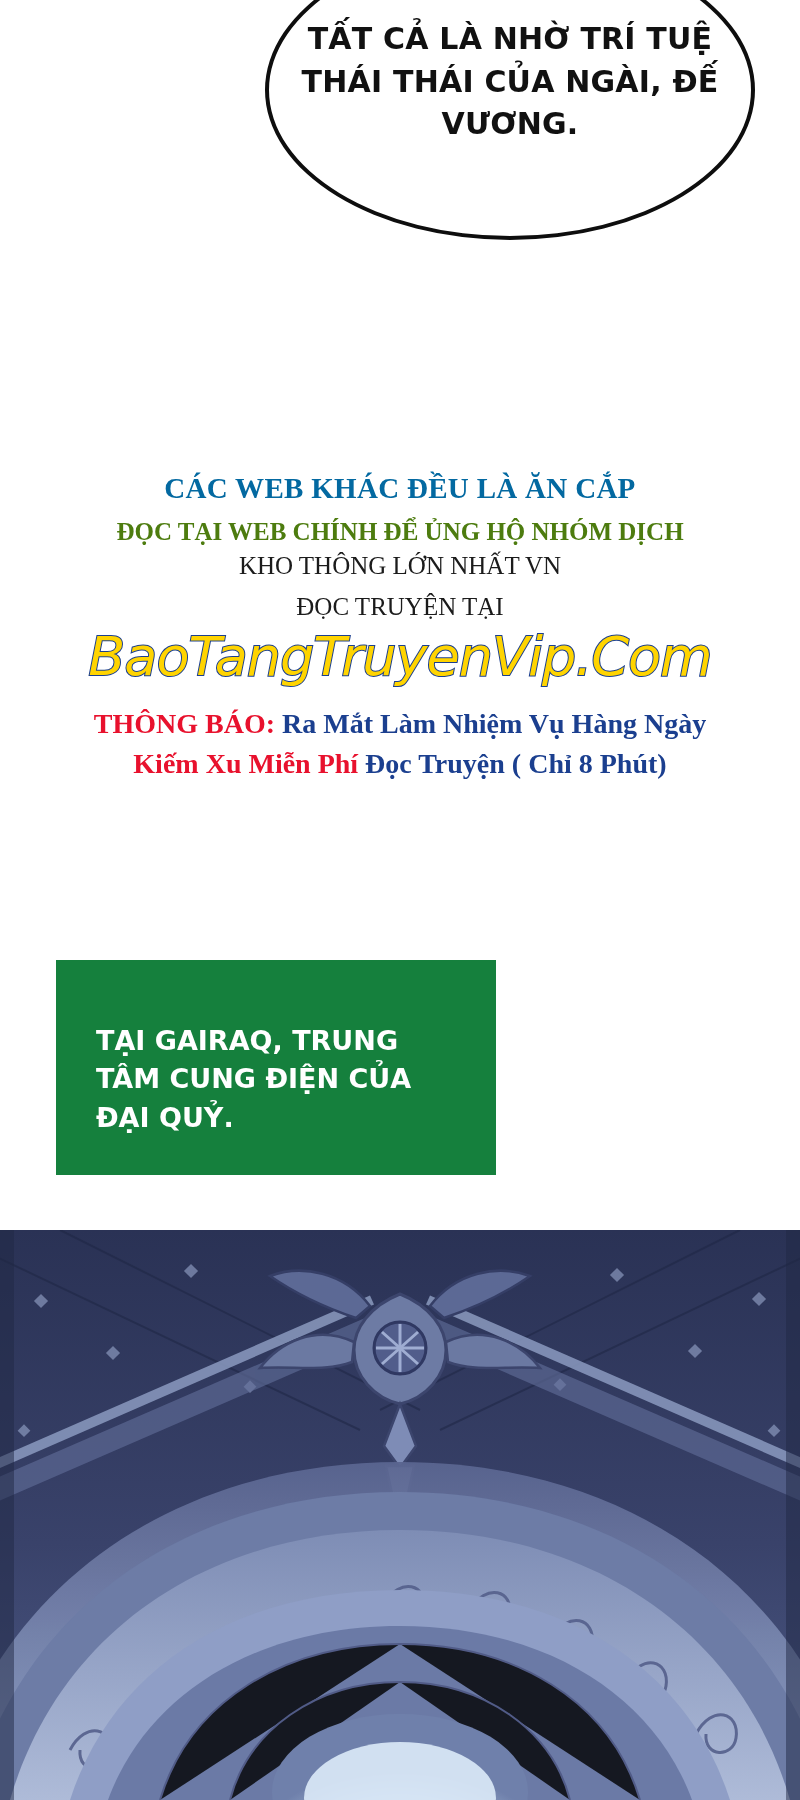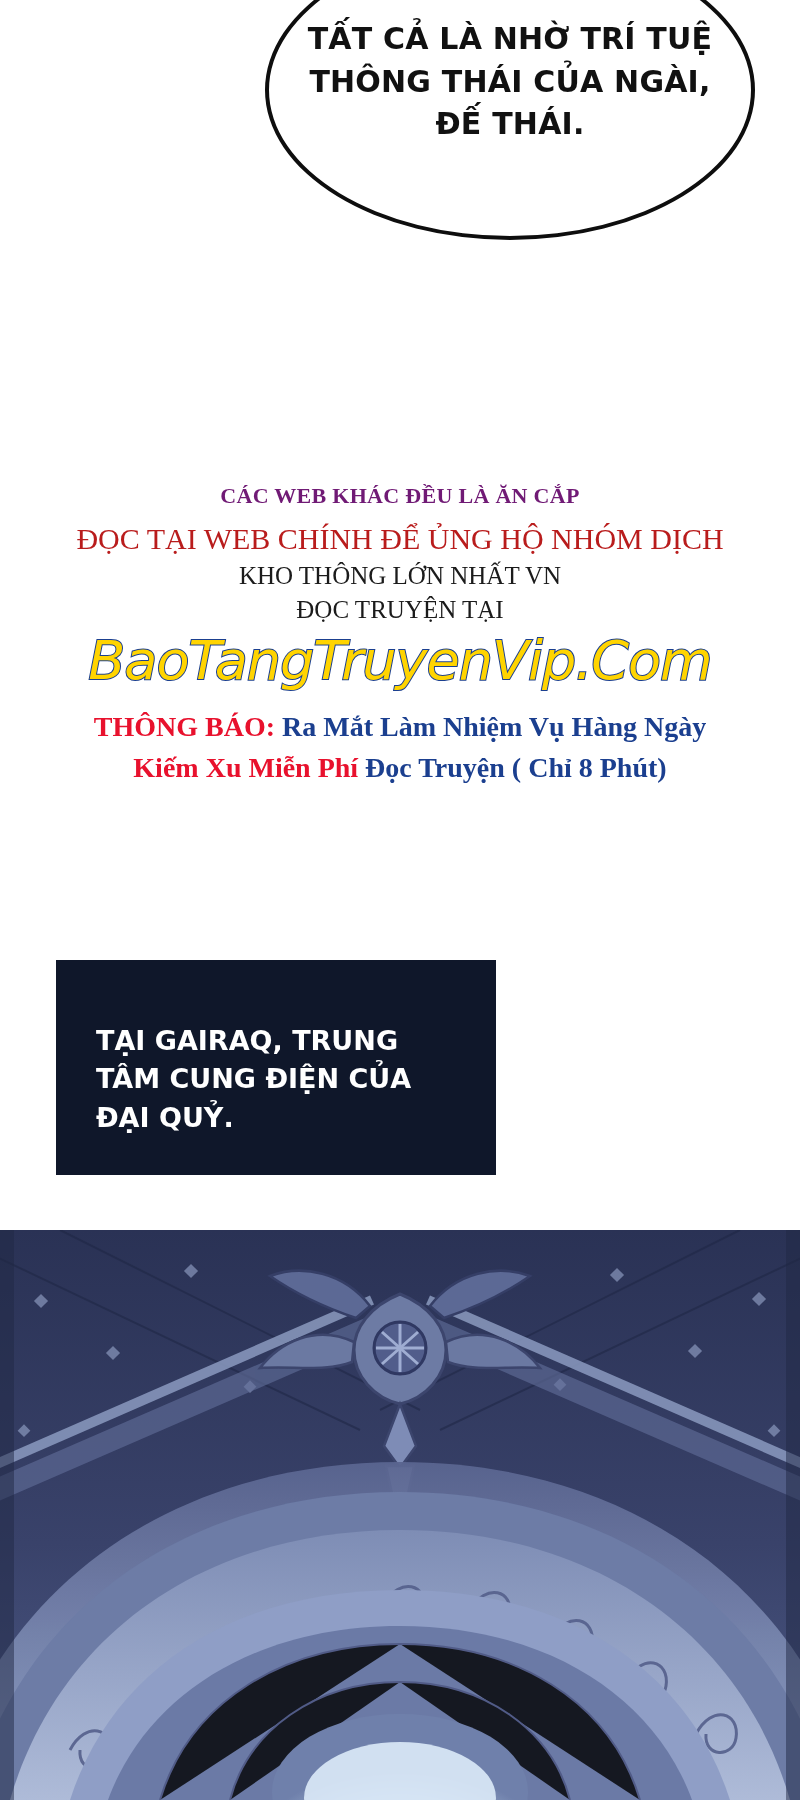--- a/index.html
+++ b/index.html
@@ -56,42 +56,42 @@
     width: 800px;
     height: 360px;
     text-align: center;
   }
   .promo-line {
     font-family: "Liberation Serif", serif;
     font-weight: 700;
     line-height: 1.3;
   }
   .promo-warning {
-    font-size: 22px;
-    color: #701a75;
+    font-size: 29px;
+    color: #0369a1;
     letter-spacing: 0.3px;
-    margin-top: 12px;
+    margin-top: 0;
   }
   .promo-sub {
-    font-size: 30px;
-    color: #b91c1c;
-    font-weight: 400;
+    font-size: 25px;
+    color: #4d7c0f;
+    font-weight: 700;
     margin-top: 8px;
   }
   .promo-sub2 {
     font-size: 25px;
     color: #1b1b1b;
     font-weight: 400;
     margin-top: 2px;
   }
   .promo-sub3 {
     font-size: 25px;
     color: #1b1b1b;
     font-weight: 400;
-    margin-top: 2px;
+    margin-top: 8px;
   }
   .promo-brand {
     margin-top: 6px;
     font-family: "DejaVu Sans", sans-serif;
     font-weight: 400;
     font-style: italic;
     font-size: 54px;
     line-height: 1.05;
     color: #ffd400;
     -webkit-text-stroke: 2px #1b3f8f;
@@ -110,21 +110,21 @@
     color: #e8112d;
   }
 
   
   .panel-caption {
     position: absolute;
     left: 56px;
     top: 960px;
     width: 440px;
     height: 215px;
-    background: #0f172a;
+    background: #15803d;
   }
   .caption-text {
     position: absolute;
     left: 40px;
     top: 62px;
     width: 370px;
     font-family: "DejaVu Sans", sans-serif;
     font-weight: 700;
     font-size: 27px;
     line-height: 1.42;
@@ -143,21 +143,21 @@
   }
   .panel-art svg {
     display: block;
   }
 </style>
 </head>
 <body>
 
 <div class="panel-bubble">
   <div class="bubble"></div>
-  <div class="bubble-text">TẤT CẢ LÀ NHỜ TRÍ TUỆ THÔNG THÁI CỦA NGÀI, ĐẾ THÁI.</div>
+  <div class="bubble-text">TẤT CẢ LÀ NHỜ TRÍ TUỆ THÁI THÁI CỦA NGÀI, ĐẾ VƯƠNG.</div>
 </div>
 
 <div class="panel-promo">
   <div class="promo-line promo-warning">CÁC WEB KHÁC ĐỀU LÀ ĂN CẮP</div>
   <div class="promo-line promo-sub">ĐỌC TẠI WEB CHÍNH ĐỂ ỦNG HỘ NHÓM DỊCH</div>
   <div class="promo-line promo-sub2">KHO THÔNG LỚN NHẤT VN</div>
   <div class="promo-line promo-sub3">ĐỌC TRUYỆN TẠI</div>
   <div class="promo-brand">BaoTangTruyenVip.Com</div>
   <div class="promo-notice">
     <div>

